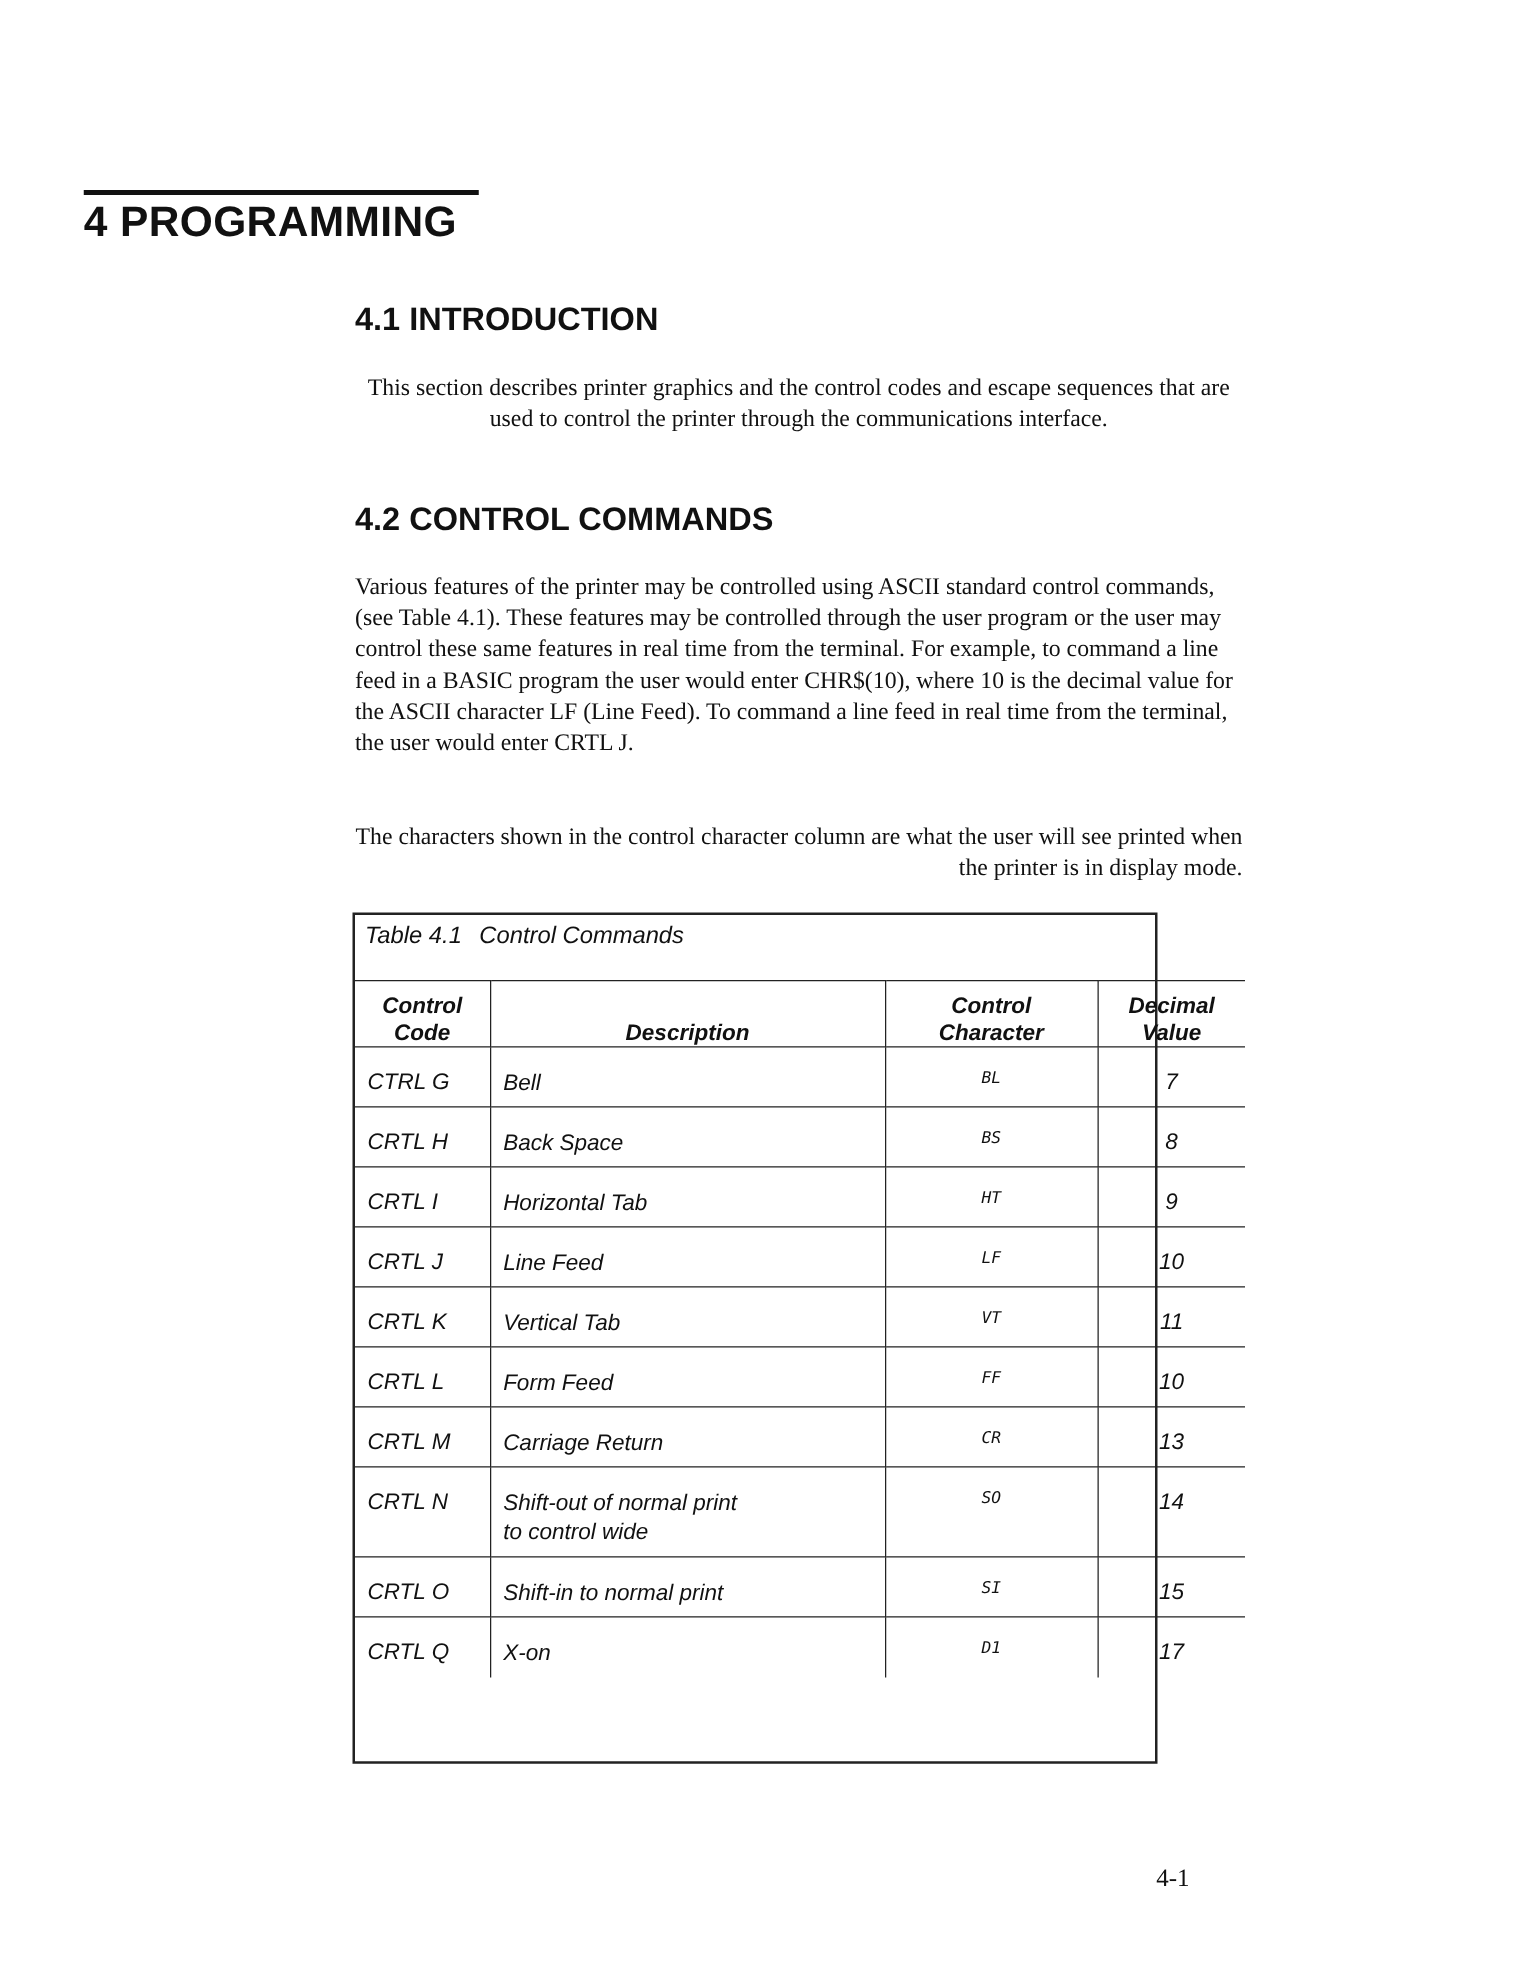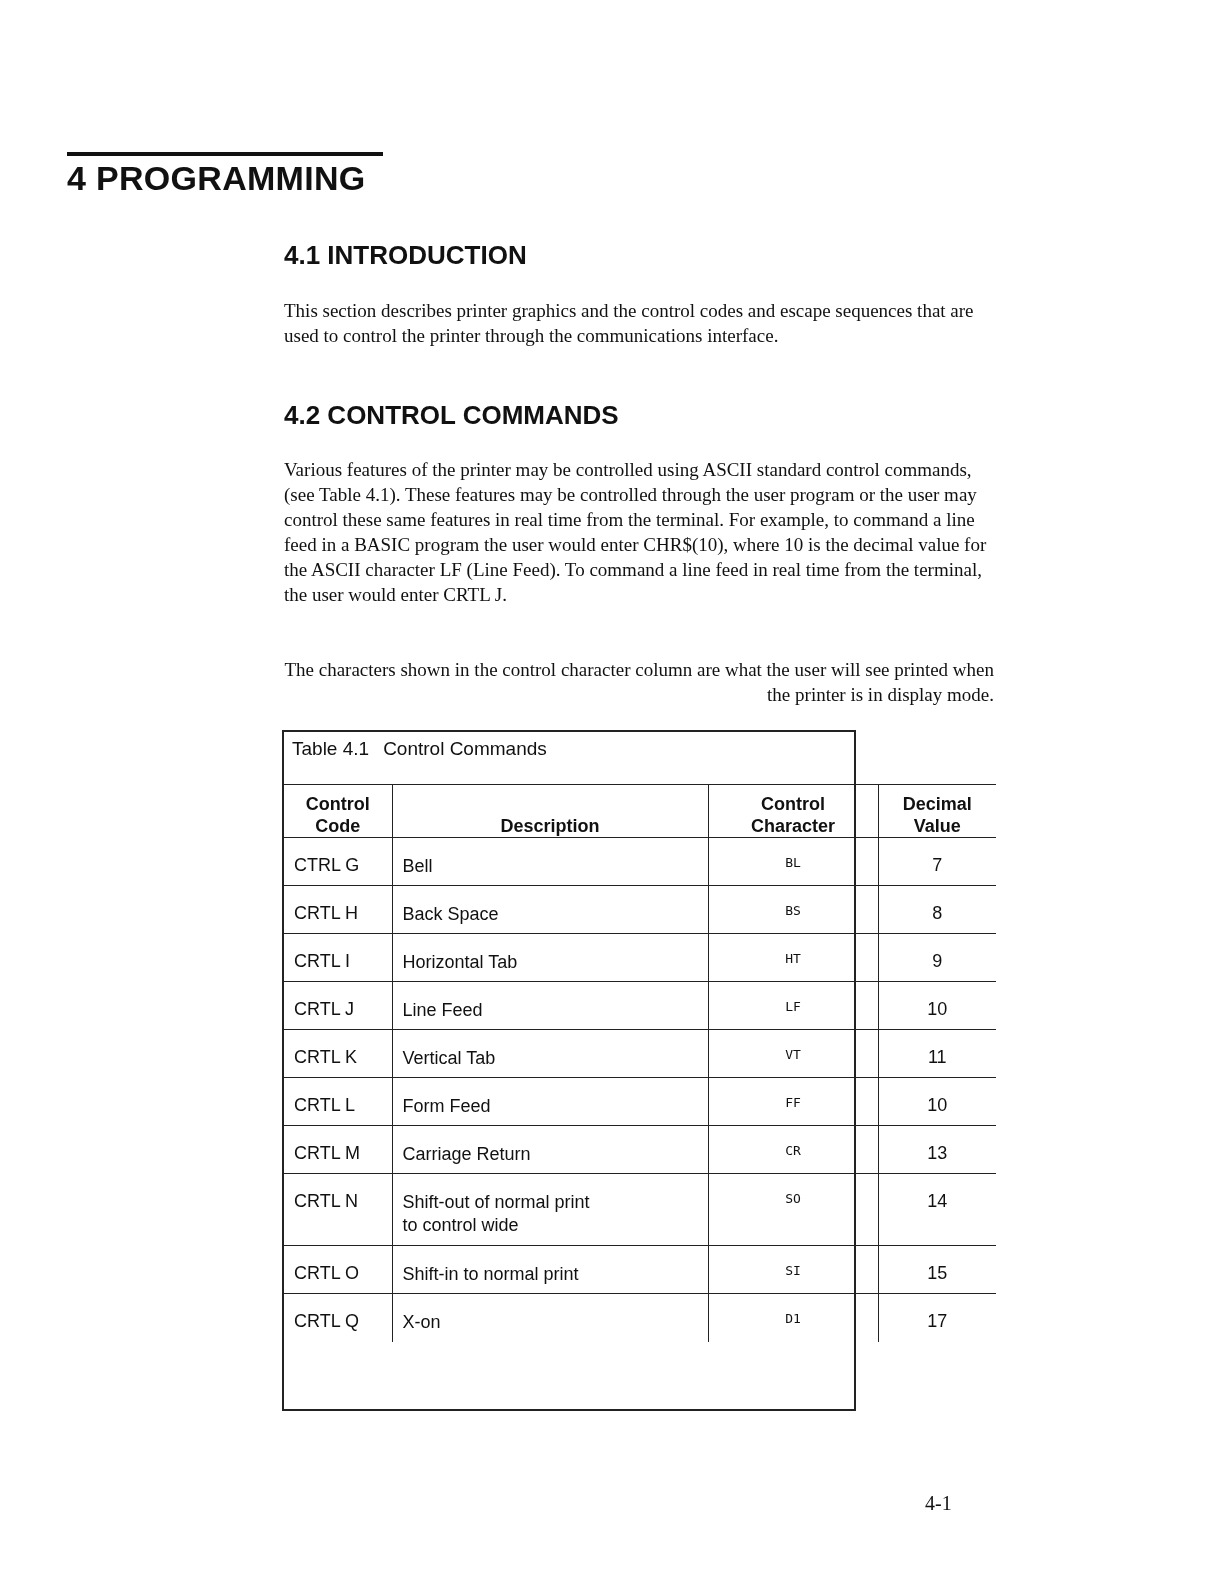--- a/index.html
+++ b/index.html
@@ -1,21 +1,21 @@
 <!DOCTYPE html>
 <html><head>
   <meta charset="utf-8">
   <style>
     html, body { margin: 0; padding: 0; background: #ffffff; }
     body { width: 1221px; height: 1584px; position: relative; overflow: hidden; color: #111; }
     .chapter-rule { position: absolute; left: 67px; top: 152px; width: 316px; height: 4px; background: #111; }
     .chapter-title { position: absolute; left: 67px; top: 158px; margin: 0; font-family: "Liberation Sans", sans-serif; font-weight: bold; font-size: 34px; letter-spacing: 0.3px; line-height: 40px; }
     .section-title { position: absolute; left: 284px; margin: 0; font-family: "Liberation Sans", sans-serif; font-weight: bold; font-size: 26px; line-height: 30px; }
     .body-text { position: absolute; left: 284px; width: 710px; margin: 0; font-family: "Liberation Serif", serif; font-size: 19px; line-height: 25px; }
-    .table-wrap { position: absolute; left: 282px; top: 730px; width: 574px; height: 681px; border: 2px solid #222; box-sizing: border-box; }
+    .table-wrap { position: absolute; left: 282px; top: 730px; width: 644px; height: 681px; border: 2px solid #222; box-sizing: border-box; font-style: italic; }
     .table-caption { position: absolute; left: 8px; top: 6px; font-family: "Liberation Sans", sans-serif; font-size: 19px; }
     .table-caption span + span { margin-left: 14px; }
     .cmd-table { position: absolute; left: 0; top: 52px; width: 712px; border-collapse: collapse; font-family: "Liberation Sans", sans-serif; font-size: 18px; }
     .cmd-table th, .cmd-table td { border: 1.5px solid #222; padding: 0; }
     .cmd-table tr > *:first-child { border-left: none; }
     .cmd-table tr > *:last-child { border-right: none; }
     .cmd-table tr:last-child td { border-bottom: none; }
     .cmd-table th { font-weight: bold; height: 52px; vertical-align: bottom; padding-bottom: 0; line-height: 22px; }
     .cmd-table td { height: 48px; vertical-align: top; padding-top: 17px; box-sizing: border-box; }
     .cmd-table td.code { padding-left: 10px; }
@@ -29,21 +29,21 @@
     .tall td { height: 72px; }
     .page-number { position: absolute; left: 925px; top: 1492px; font-family: "Liberation Serif", serif; font-size: 20px; }
   </style>
 </head>
 <body>
 
 <div class="chapter-rule"></div>
 <h1 class="chapter-title">4 PROGRAMMING</h1>
 
 <h2 class="section-title" style="top:240px;">4.1 INTRODUCTION</h2>
-<p class="body-text" style="top:298px;">This section describes printer graphics and the control codes and escape sequences that are used to control the printer through the communications interface.</p>
+<p class="body-text" style="top:298px;text-align:center;">This section describes printer graphics and the control codes and escape sequences that are used to control the printer through the communications interface.</p>
 
 <h2 class="section-title" style="top:400px;">4.2 CONTROL COMMANDS</h2>
 <p class="body-text" style="top:457px;">Various features of the printer may be controlled using ASCII standard control commands, (see Table 4.1). These features may be controlled through the user program or the user may control these same features in real time from the terminal. For example, to command a line feed in a BASIC program the user would enter CHR$(10), where 10 is the decimal value for the ASCII character LF (Line Feed). To command a line feed in real time from the terminal, the user would enter CRTL J.</p>
 <p class="body-text" style="top:657px;text-align:right;">The characters shown in the control character column are what the user will see printed when the printer is in display mode.</p>
 
 <div class="table-wrap">
   <div class="table-caption">
     <span>Table 4.1</span><span>Control Commands</span>
   </div>
   <table class="cmd-table">

